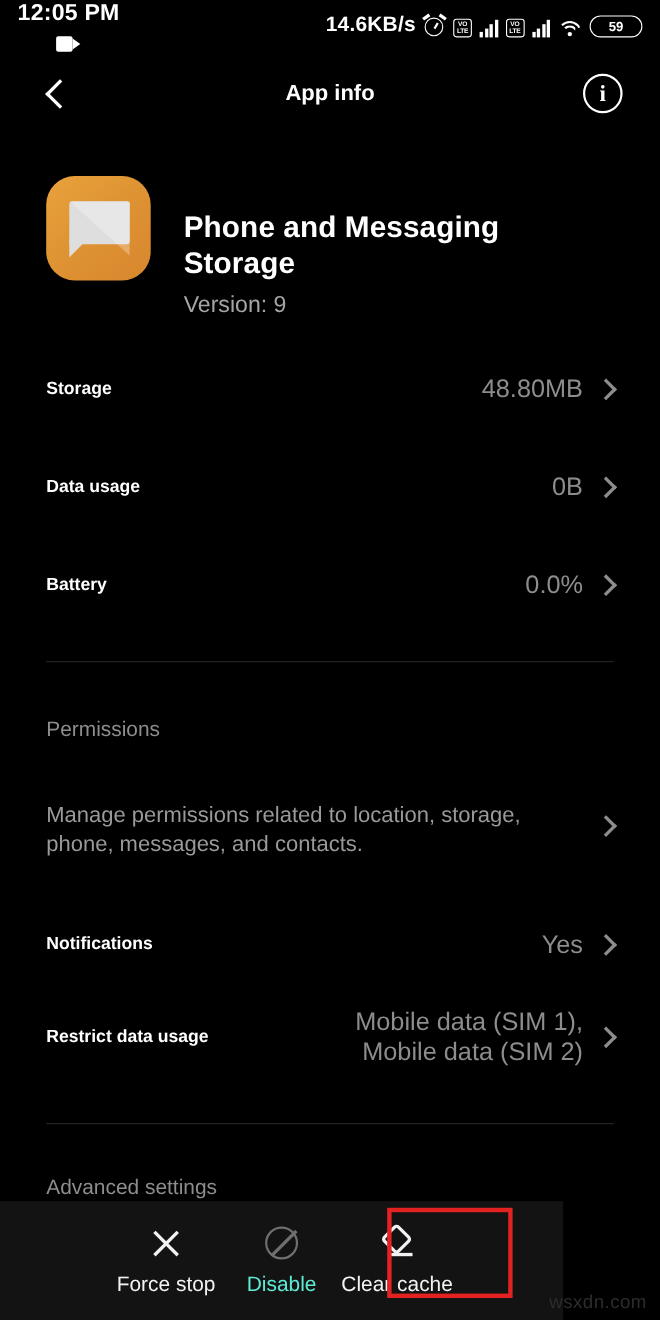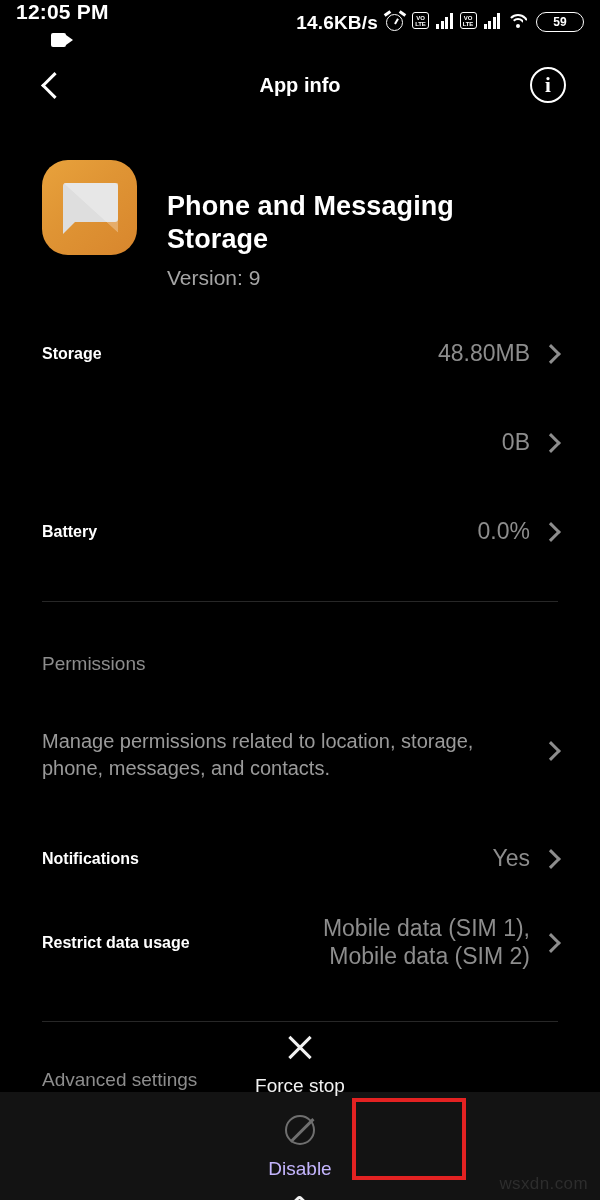--- a/index.html
+++ b/index.html
@@ -12,21 +12,21 @@
   #screen { position:relative; width:600px; height:1200px; background:#000; }
 
   
   .statusbar {
     position:absolute; top:0; left:0; width:600px; height:46px;
     display:flex; align-items:center; padding:0 16px;
     color:#fff;
   }
   .sb-left { display:flex; align-items:center; gap:9px;flex-direction:column; }
   .sb-time { font-size:21px; font-weight:700; letter-spacing:.2px; }
-  .sb-right { margin-left:auto; display:flex; align-items:flex-start; gap:7px; }
+  .sb-right { margin-left:auto; display:flex; align-items:flex-end; gap:7px; }
   .sb-speed { font-size:19px; font-weight:700; letter-spacing:.2px; }
 
   .ico-cam { display:inline-block; width:22px; height:14px; position:relative; }
   .ico-cam::before{ content:""; position:absolute; left:0; top:0; width:15px; height:14px; background:#fff; border-radius:2px; }
   .ico-cam::after{ content:""; position:absolute; right:0; top:2px; width:0; height:0;
       border-top:5px solid transparent; border-bottom:5px solid transparent; border-left:7px solid #fff; }
 
   .ico-alarm { width:20px; height:20px; position:relative; }
   .ico-alarm .face { position:absolute; left:1px; top:2px; width:17px; height:17px; border:1.8px solid #fff; border-radius:50%; }
   .ico-alarm .hand { position:absolute; left:9px; top:6px; width:1.8px; height:6px; background:#fff; transform-origin:bottom center; transform:rotate(30deg); }
@@ -90,26 +90,26 @@
 
   .divider { position:absolute; left:42px; width:516px; height:1px; background:#272727; }
   .section-label { position:absolute; left:42px; font-size:19px; color:#8d8d8d; }
 
   .stacked { position:absolute; left:42px; width:516px; display:flex; align-items:center; cursor:pointer; }
   .stacked .txt { max-width:460px; }
   .stacked .t1 { font-size:24px; font-weight:700; color:#fff; }
   .stacked .t2 { margin-top:7px; font-size:20px; color:#9a9a9a; line-height:1.32; }
 
   
-  .bottombar { position:absolute; left:0; bottom:0; width:600px; height:108px;
-    background:#131313; display:flex; align-items:center; justify-content:center; gap:16px;flex-direction:column; }
+  .bottombar { position:absolute; left:0; bottom:0; width:512px; height:108px;
+    background:#131313; display:flex; align-items:center; justify-content:center; gap:0; }
   .bb-item { width:105px; display:flex; flex-direction:column; align-items:center; gap:11px; cursor:pointer; }
   .bb-item.disabled { cursor:default; }
   .bb-label { font-size:19px; color:#f2f2f2; white-space:nowrap; }
-  .bb-item.disabled .bb-label { color:#c4b5fd; }
+  .bb-item.disabled .bb-label { color:#5eead4; }
   .bb-icon { width:34px; height:34px; position:relative; }
 
   .ic-x::before, .ic-x::after { content:""; position:absolute; left:2px; top:16px;
     width:30px; height:3px; background:#f2f2f2; }
   .ic-x::before { transform:rotate(45deg); }
   .ic-x::after { transform:rotate(-45deg); }
 
   .ic-ban { width:30px; height:30px; border:2.6px solid #6f6f6f; border-radius:50%; position:relative; margin:2px; }
   .ic-ban::after { content:""; position:absolute; left:-1px; top:12px; width:32px; height:2.6px;
     background:#6f6f6f; transform:rotate(-45deg); }
@@ -194,20 +194,21 @@
     </div>
   </div>
 
   <div class="row" style="top:330px;height:48px">
     <div class="row-title">Storage</div>
     <div class="row-val">48.80MB</div>
     <div class="chev"></div>
   </div>
 
   <div class="row" style="top:419px;height:48px">
+    <div class="row-title">Data usage</div>
     <div class="row-val">0B</div>
     <div class="chev"></div>
   </div>
 
   <div class="row" style="top:508px;height:48px">
     <div class="row-title">Battery</div>
     <div class="row-val">0.0%</div>
     <div class="chev"></div>
   </div>
 

